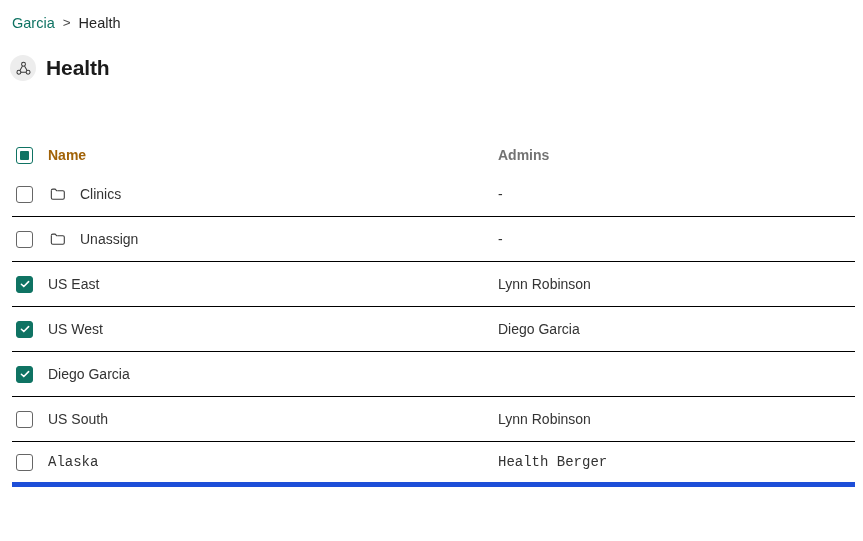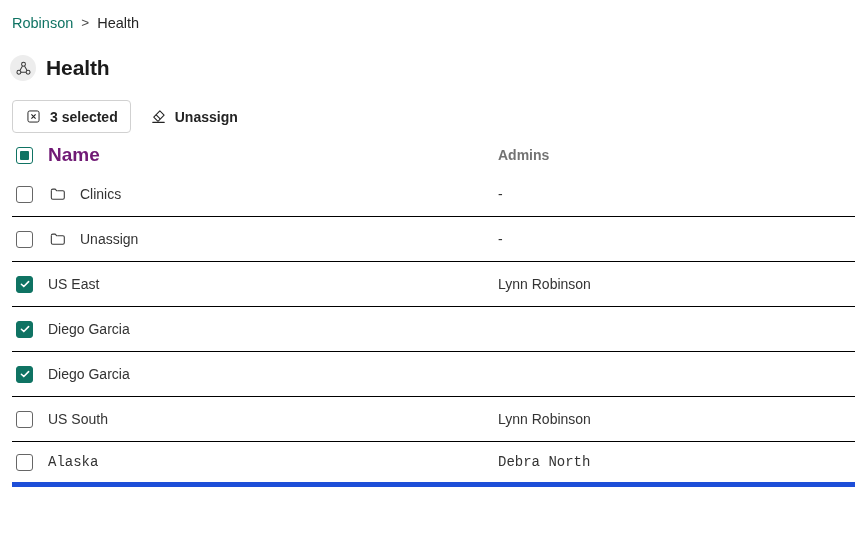--- a/index.html
+++ b/index.html
@@ -150,23 +150,23 @@
   .cell-name {
     flex: none;
     width: 450px;
     display: flex;
     align-items: center;
     font-size: 14px;
     color: #333333;
     overflow: hidden;
   }
   .row.header .cell-name {
-    font-size: 19px;
+    font-size: 14px;
     font-weight: 600;
-    color: #701a75;
+    color: #a16207;
   }
   .cell-admins {
     flex: 1;
     font-size: 14px;
     color: #333333;
     overflow: hidden;
     white-space: nowrap;
     text-overflow: ellipsis;
   }
   .row.header .cell-admins {
@@ -217,61 +217,37 @@
   }
   .cbx .tick { display: none; }
   .cbx.checked .tick { display: block; }
 </style>
 </head>
 <body>
 
 <div class="page">
 
   <nav class="breadcrumb">
-    <a class="crumb-link">Robinson</a>
+    <a class="crumb-link">Garcia</a>
     <span class="crumb-sep">&gt;</span>
     <span class="crumb-current">Health</span>
   </nav>
 
   <div class="title-row">
     <span class="title-avatar">
       <svg width="17" height="17" viewBox="0 0 20 20" fill="none" stroke="#3b3b3b" stroke-width="1.2">
         <circle cx="10" cy="5" r="2.3"></circle>
         <circle cx="4.6" cy="14.4" r="2.3"></circle>
         <circle cx="15.4" cy="14.4" r="2.3"></circle>
         <path d="M8.8 7 L5.8 12.4 M11.2 7 L14.2 12.4 M6.9 14.4 L13.1 14.4"></path>
       </svg>
     </span>
     <h1 class="page-title">Health</h1>
   </div>
 
-  <div class="toolbar">
-
-    <button class="tb-btn">
-      <span class="tb-ico">
-        <svg width="15" height="15" viewBox="0 0 20 20" fill="none" stroke="#242424" stroke-width="1.3">
-          <rect x="2.6" y="2.6" width="14.8" height="14.8" rx="2.4"></rect>
-          <path d="M7.2 7.2 L12.8 12.8 M12.8 7.2 L7.2 12.8" stroke-width="1.5"></path>
-        </svg>
-      </span>
-      <span>3 selected</span>
-    </button>
-
-    <button class="tb-btn ghost">
-      <span class="tb-ico">
-        <svg width="17" height="17" viewBox="0 0 20 20" fill="none" stroke="#242424" stroke-width="1.25" stroke-linejoin="round">
-          <path d="M11.6 3.4 L16.6 8.4 L9.4 15.6 L4.4 10.6 Z"></path>
-          <path d="M7 7.8 L12 12.8"></path>
-          <path d="M3.2 16.9 L16.8 16.9" stroke-linecap="round"></path>
-        </svg>
-      </span>
-      <span>Unassign</span>
-    </button>
-
-  </div>
 
   <div class="table">
 
     <div class="row header">
       <div class="cell-check">
         <span class="cbx indeterminate"></span>
       </div>
       <div class="cell-name">Name</div>
       <div class="cell-admins">Admins</div>
     </div>
@@ -321,20 +297,23 @@
           <div class="cell-admins">Lynn Robinson</div>
         </div>
         <div class="row body">
           <div class="cell-check">
             <span class="cbx checked">
               <svg class="tick" width="12" height="12" viewBox="0 0 16 16" fill="none" stroke="#ffffff" stroke-width="2.1" stroke-linecap="round" stroke-linejoin="round">
                 <path d="M3.2 8.4 L6.4 11.4 L12.8 4.8"></path>
               </svg>
             </span>
           </div>
+          <div class="cell-name">
+            <span>US West</span>
+          </div>
           <div class="cell-admins">Diego Garcia</div>
         </div>
         <div class="row body">
           <div class="cell-check">
             <span class="cbx checked">
               <svg class="tick" width="12" height="12" viewBox="0 0 16 16" fill="none" stroke="#ffffff" stroke-width="2.1" stroke-linecap="round" stroke-linejoin="round">
                 <path d="M3.2 8.4 L6.4 11.4 L12.8 4.8"></path>
               </svg>
             </span>
           </div>
@@ -349,19 +328,19 @@
           </div>
           <div class="cell-admins">Lynn Robinson</div>
         </div>
         <div class="row body last">
           <div class="cell-check">
             <span class="cbx"></span>
           </div>
           <div class="cell-name">
             <span>Alaska</span>
           </div>
-          <div class="cell-admins">Debra North</div>
+          <div class="cell-admins">Health Berger</div>
         </div>
       </div>
 
   </div>
 
 </div>
 
 </body></html>

